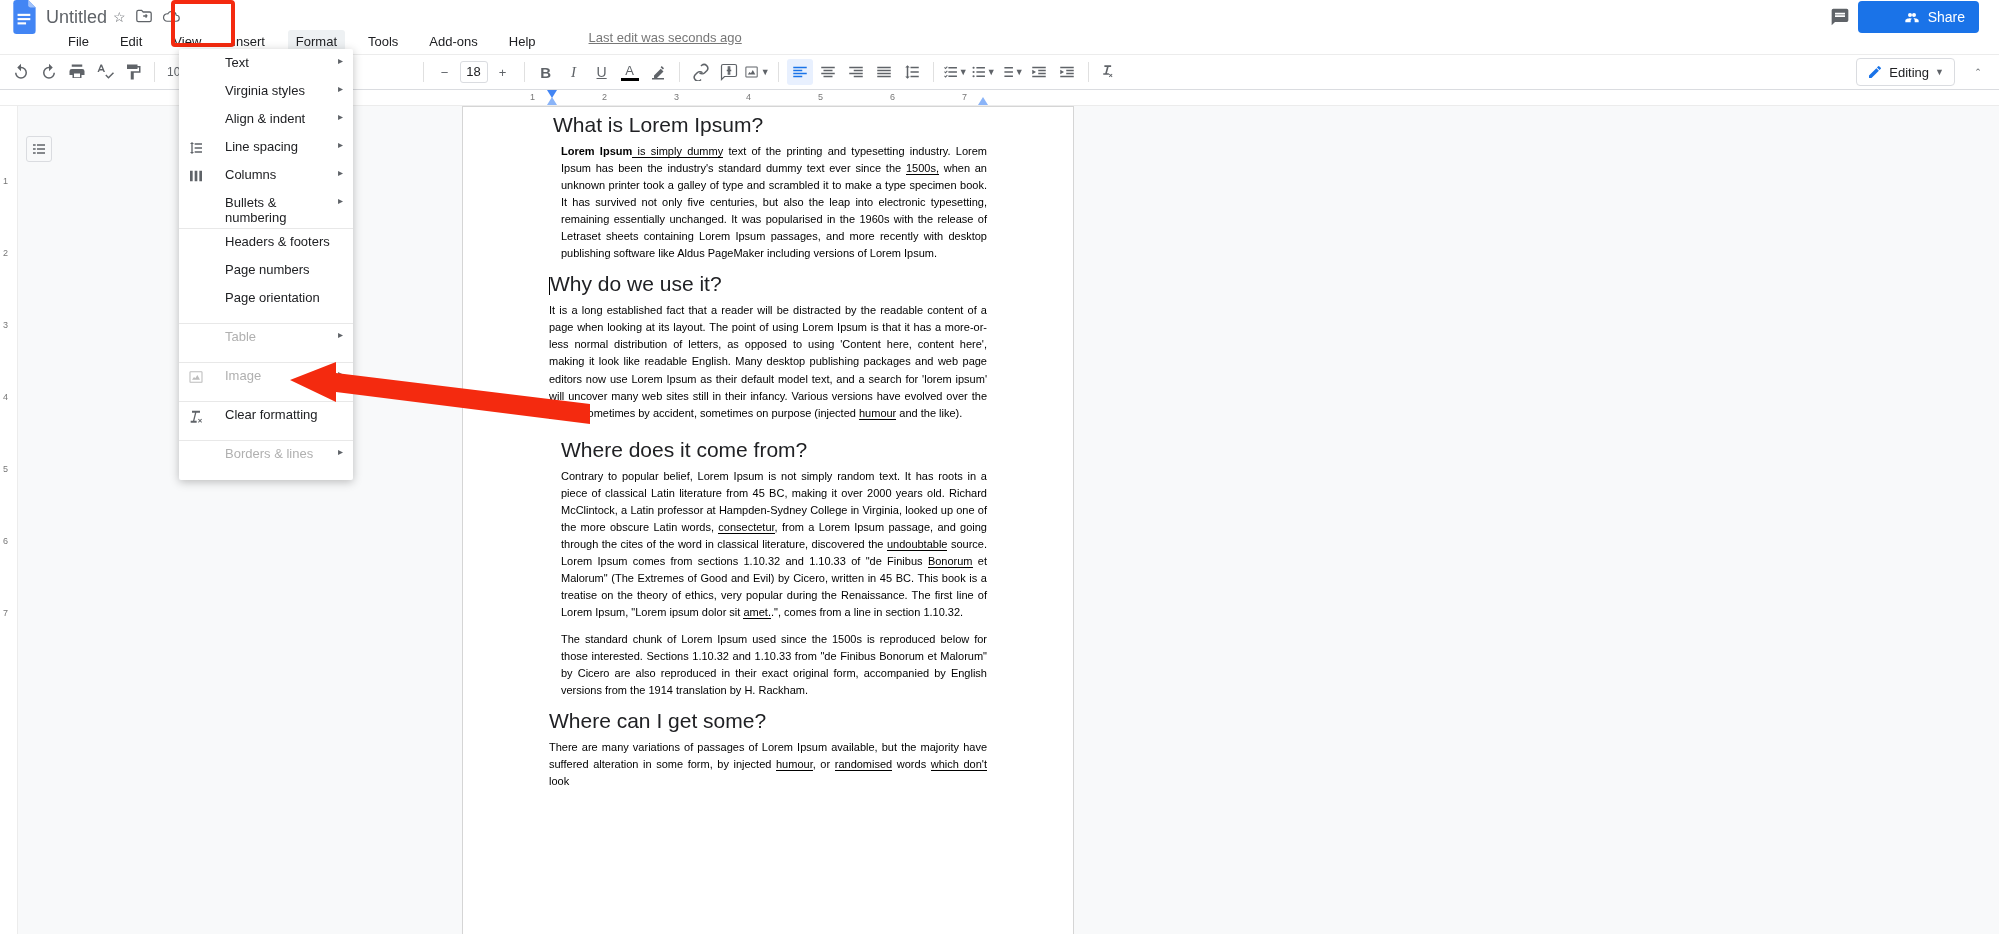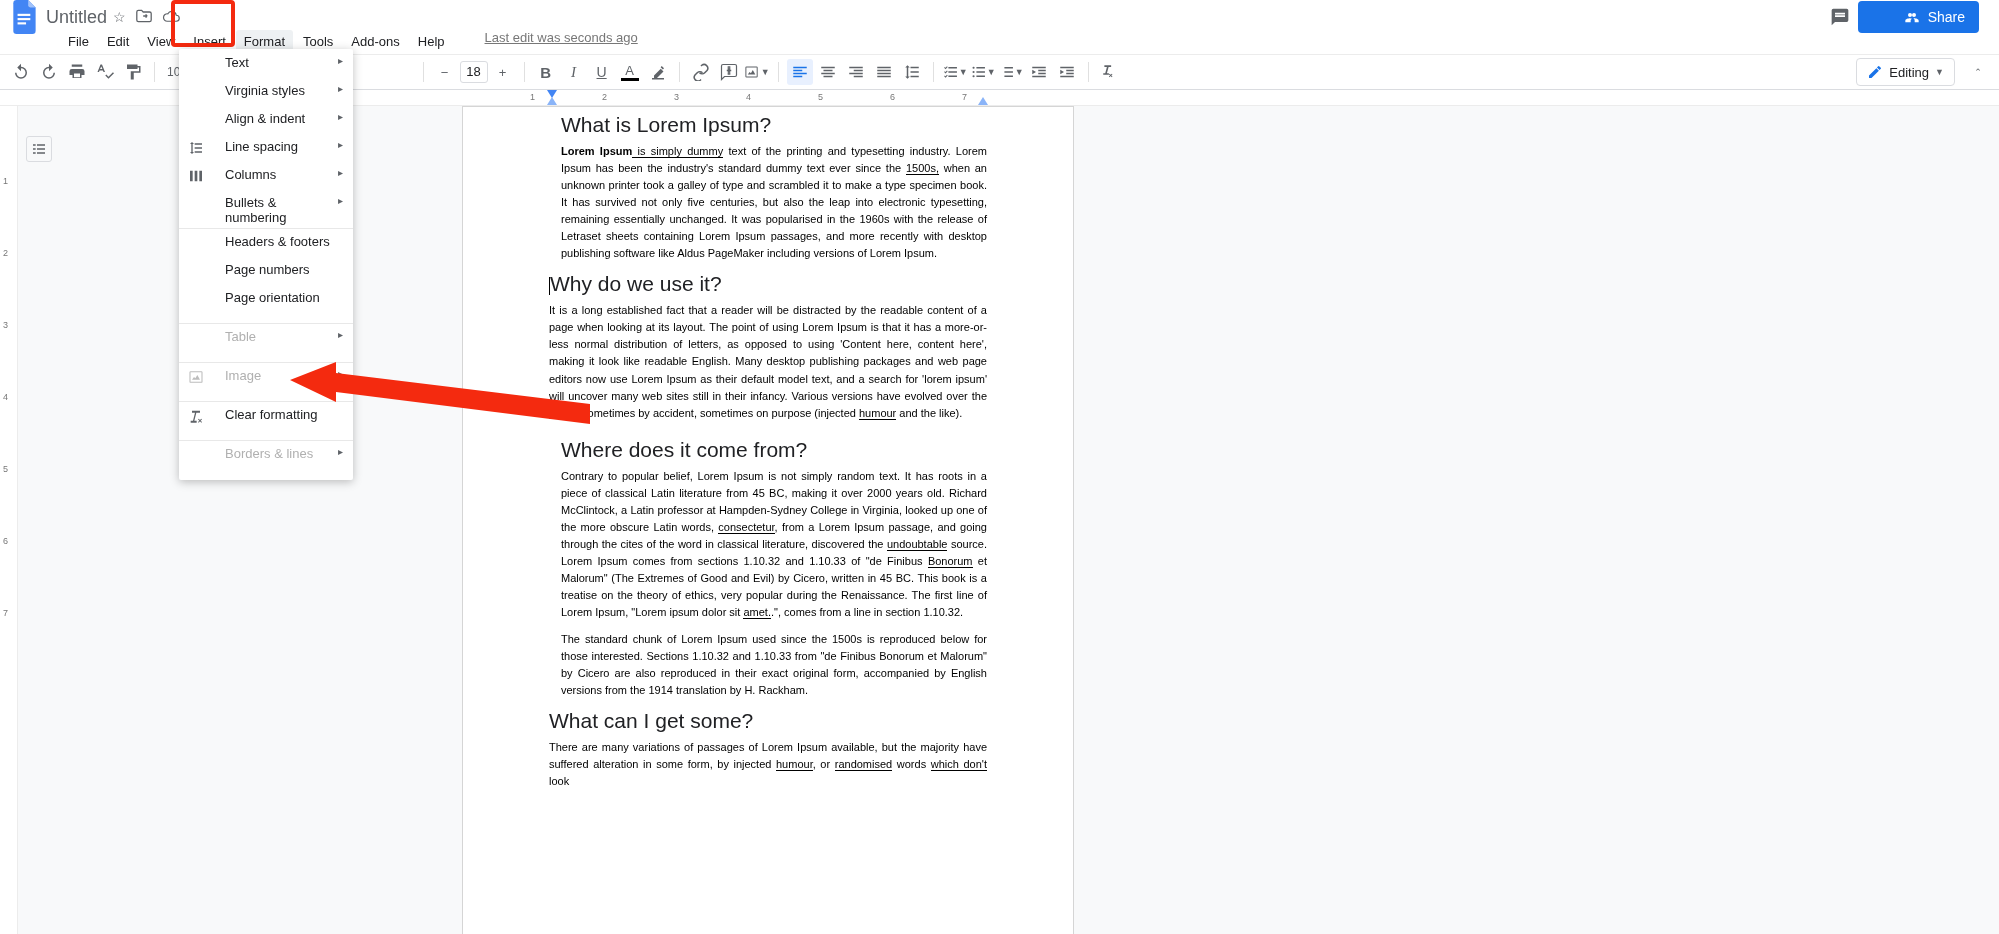--- a/index.html
+++ b/index.html
@@ -15,21 +15,21 @@
 .titlebar .spacer { flex: 1; }
 
 
 .header-right { display: flex; align-items: center; gap: 4px; padding-right: 12px; }
 .comments-btn { width: 28px; height: 28px; display:flex; align-items:center; justify-content:center; color:#5f6368; }
 .share-btn { background:#1a73e8; color:#fff; border:none; border-radius:4px; height:32px; padding:0 14px; display:flex; align-items:center; gap:8px; font-size:14px; font-weight:500; }
 .share-btn svg { width:16px; height:16px; fill:#fff; }
 
 
 .menubar-row { display:flex; align-items:center; height:26px; padding-left:60px; }
-.menubar { display:flex; gap:2px; font-size:13px; color:#202124; }
+.menubar { display:flex; gap:15px; font-size:13px; color:#202124; }
 .menubar .mi { padding:4px 8px; border-radius:3px; cursor:default; position:relative; }
 .menubar .mi.active { background:#eef1f3; }
 .menubar .last-edit { margin-left:30px; font-size:13px; color:#777; text-decoration:underline; }
 
 
 .format-highlight { position:absolute; border:4px solid #f42a0f; border-radius:4px; pointer-events:none; }
 
 
 .toolbar { height:36px; border-top:1px solid #ececec; border-bottom:1px solid #dadce0; display:flex; align-items:center; padding:0 8px; gap:2px; font-size:13px; color:#5f6368; }
 .tb-sep { width:1px; height:20px; background:#e0e0e0; margin:0 6px; }
@@ -325,34 +325,34 @@
     <div class="vt" style="top:430px">6</div>
     <div class="vt" style="top:502px">7</div>
   </div>
   <div class="outline-btn">
     <svg width="16" height="16" viewBox="0 0 24 24">
         <path fill="#5f6368" d="M3 5h4v2H3zm6 0h12v2H9zM3 11h4v2H3zm6 0h12v2H9zM3 17h4v2H3zm6 0h12v2H9z"></path>
       </svg>
   </div>
 
   <div class="page">
-    <h2 class="first" style="margin-left:12px">What is Lorem Ipsum?</h2>
+    <h2 class="first" style="margin-left:4px">What is Lorem Ipsum?</h2>
     <p style="margin-left:12px">
       <b><span>Lorem Ipsum</span></b><span class="underline-red"> is simply dummy</span><span> text of the printing and typesetting industry. Lorem Ipsum has been the industry's standard dummy text ever since the </span><span class="underline-red">1500s,</span><span> when an unknown printer took a galley of type and scrambled it to make a type specimen book. It has survived not only five centuries, but also the leap into electronic typesetting, remaining essentially unchanged. It was popularised in the 1960s with the release of Letraset sheets containing Lorem Ipsum passages, and more recently with desktop publishing software like Aldus PageMaker including versions of Lorem Ipsum.</span>
     </p>
     <h2><span class="cursor"></span><span>Why do we use it?</span></h2>
     <p>
       <span>It is a long established fact that a reader will be distracted by the readable content of a page when looking at its layout. The point of using Lorem Ipsum is that it has a more-or-less normal distribution of letters, as opposed to using 'Content here, content here', making it look like readable English. Many desktop publishing packages and web page editors now use Lorem Ipsum as their default model text, and a search for 'lorem ipsum' will uncover many web sites still in their infancy. Various versions have evolved over the years, sometimes by accident, sometimes on purpose (injected </span><span class="underline-red">humour</span><span> and the like).</span>
     </p>
     <h2 style="margin-left:12px;margin-top:16px">Where does it come from?</h2>
     <p style="margin-left:12px">
       <span>Contrary to popular belief, Lorem Ipsum is not simply random text. It has roots in a piece of classical Latin literature from 45 BC, making it over 2000 years old. Richard McClintock, a Latin professor at Hampden-Sydney College in Virginia, looked up one of the more obscure Latin words, </span><span class="underline-red">consectetur</span><span>, from a Lorem Ipsum passage, and going through the cites of the word in classical literature, discovered the </span><span class="underline-red">undoubtable</span><span> source. Lorem Ipsum comes from sections 1.10.32 and 1.10.33 of "de Finibus </span><span class="underline-red">Bonorum</span><span> et Malorum" (The Extremes of Good and Evil) by Cicero, written in 45 BC. This book is a treatise on the theory of ethics, very popular during the Renaissance. The first line of Lorem Ipsum, "Lorem ipsum dolor sit </span><span class="underline-red">amet.</span><span>.", comes from a line in section 1.10.32.</span>
     </p>
     <p style="margin-left:12px">The standard chunk of Lorem Ipsum used since the 1500s is reproduced below for those interested. Sections 1.10.32 and 1.10.33 from "de Finibus Bonorum et Malorum" by Cicero are also reproduced in their exact original form, accompanied by English versions from the 1914 translation by H. Rackham.</p>
-    <h2>What can I get some?</h2>
+    <h2>Where can I get some?</h2>
     <p>
       <span>There are many variations of passages of Lorem Ipsum available, but the majority have suffered alteration in some form, by injected </span><span class="underline-red">humour</span><span>, or </span><span class="underline-red">randomised</span><span> words </span><span class="underline-red">which don't</span><span> look</span>
     </p>
   </div>
 </div>
 
 <div class="dropdown" style="left:179px;top:49px;">
   <div class="ditem">
       <span>Text</span>
       <span class="arw">▸</span>

